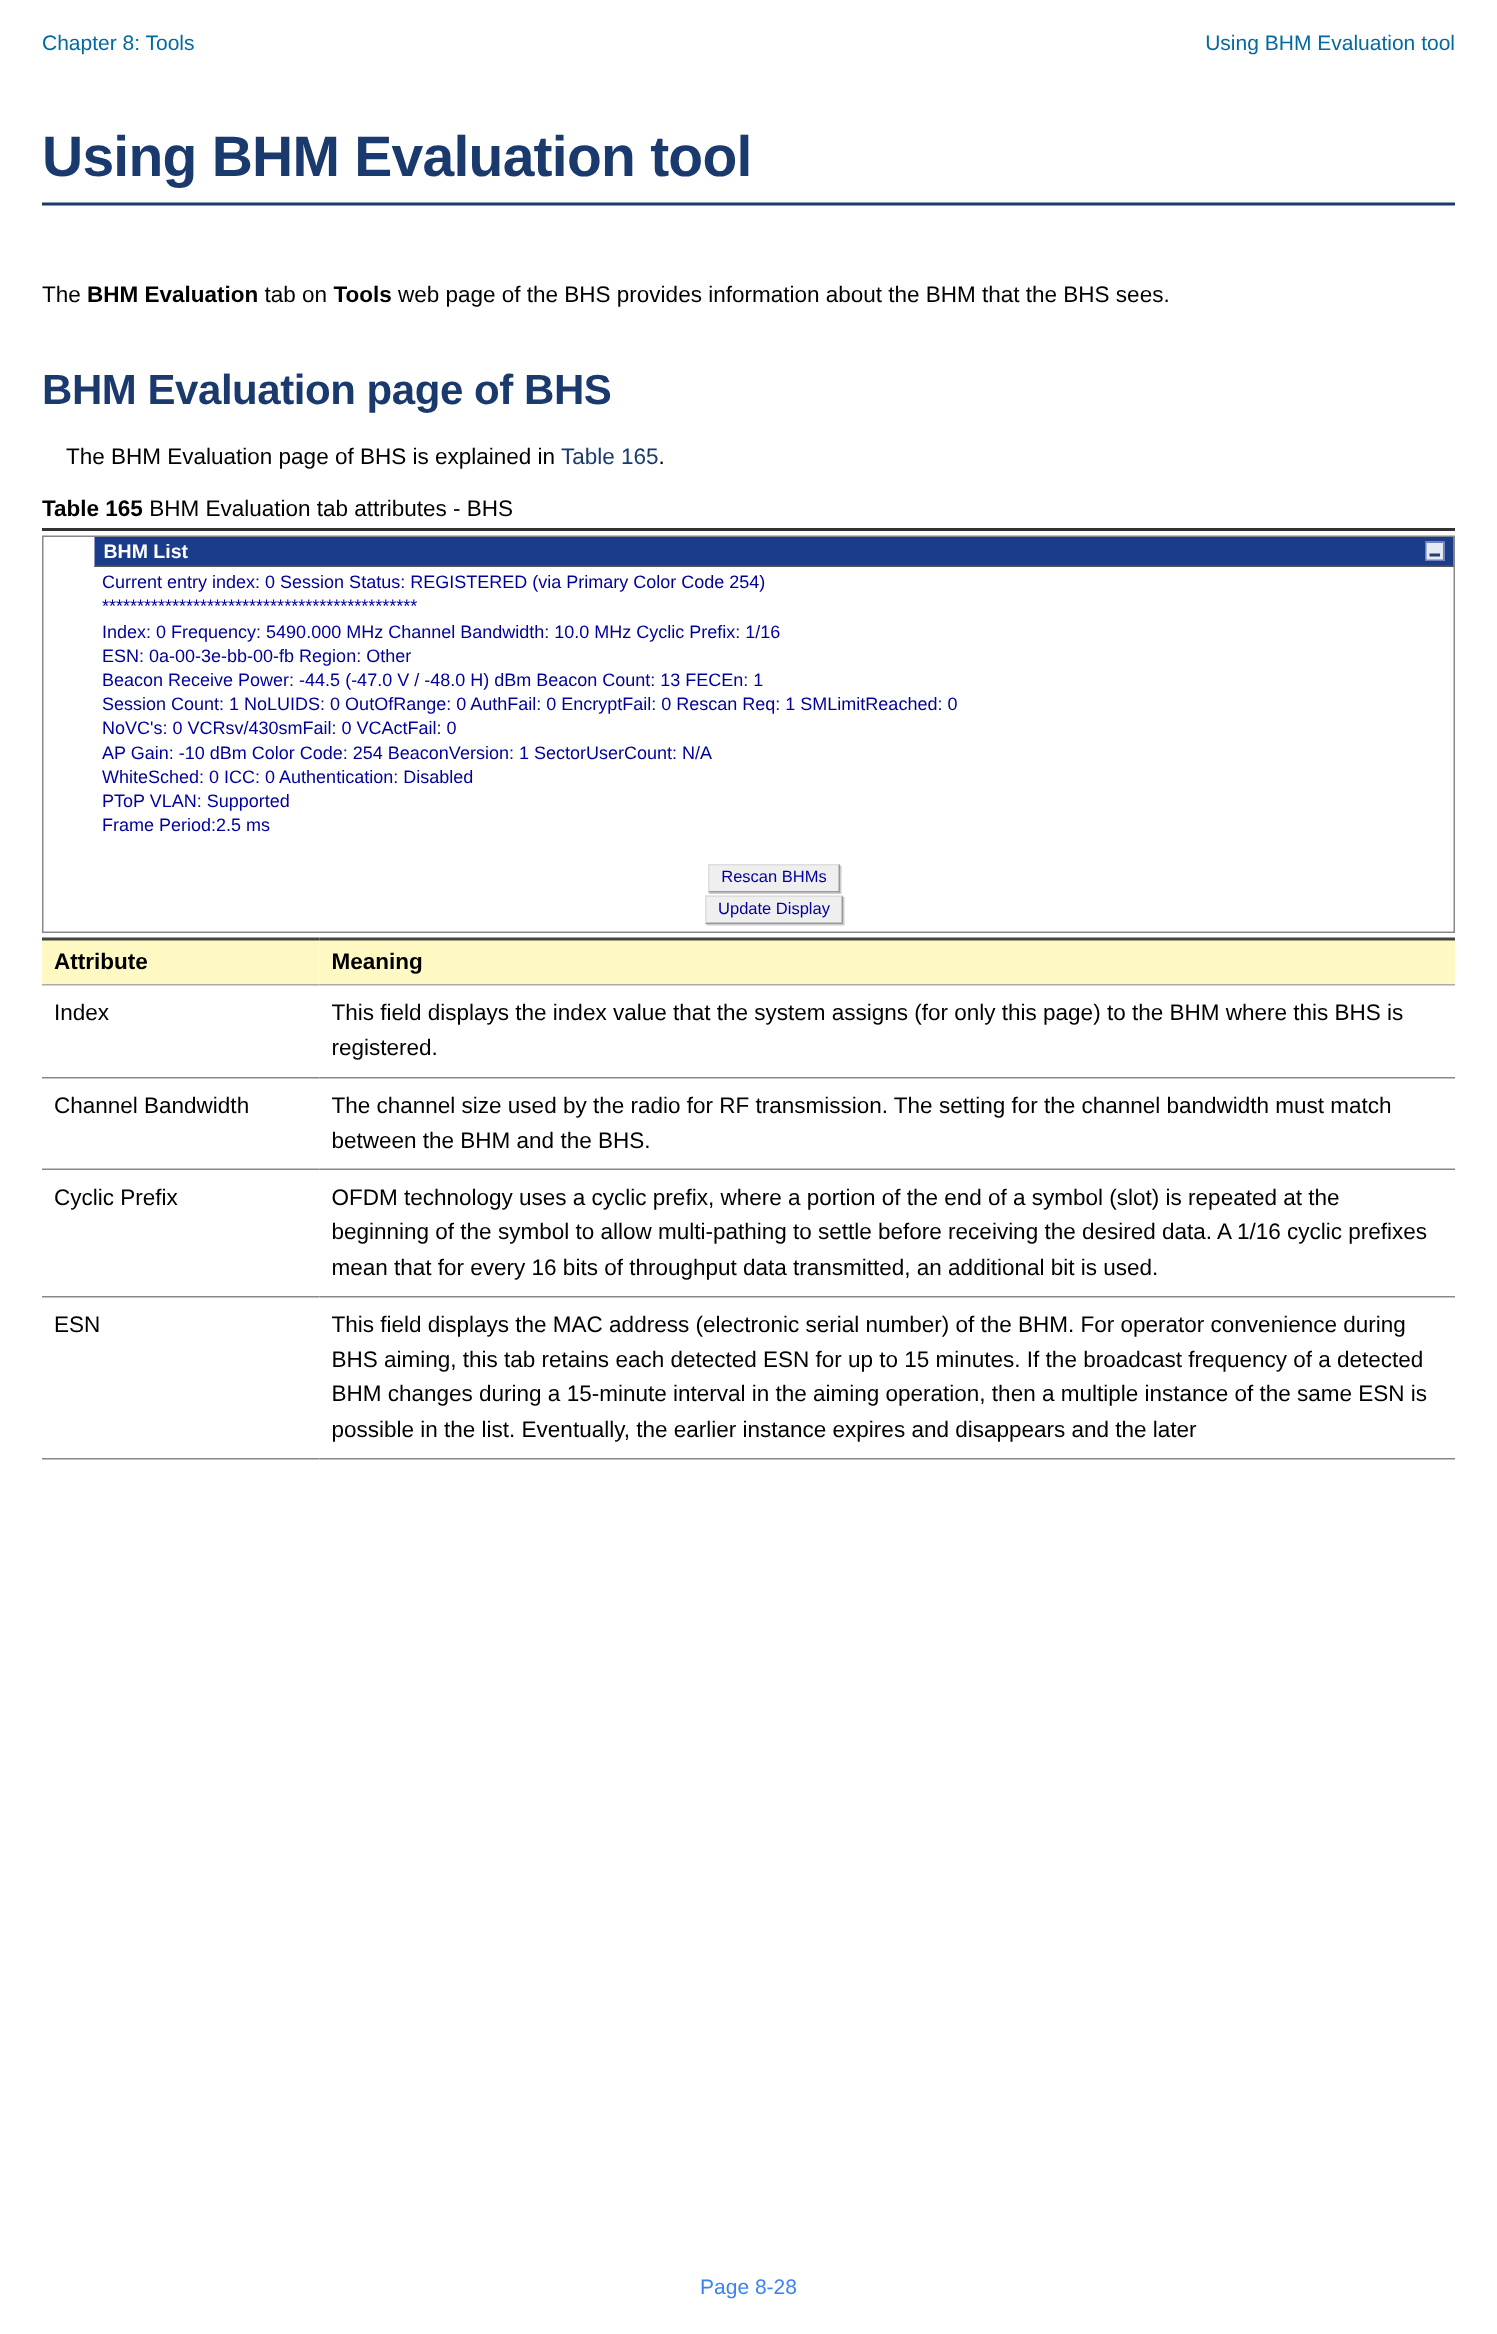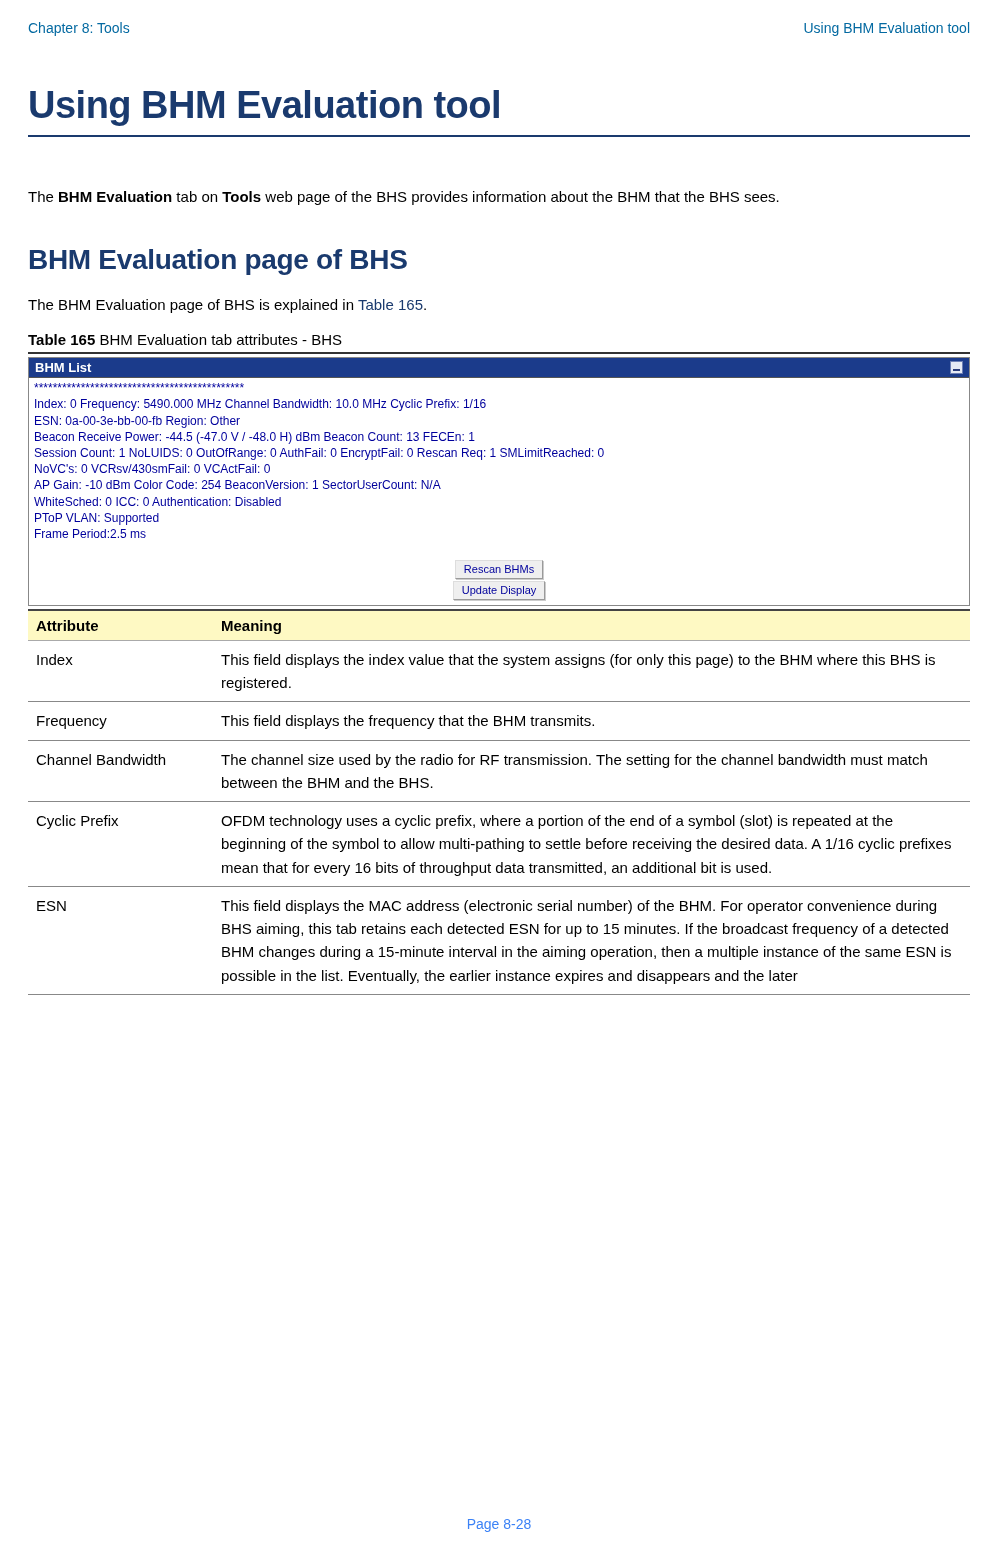--- a/index.html
+++ b/index.html
@@ -46,36 +46,38 @@
     font-stretch: condensed;
     font-weight: bold;
     font-size: 28px;
     color: #1a3a6e;
     margin: 0 0 20px 0;
     letter-spacing: -0.3px;
   }
   .explain-text {
     font-size: 15px;
     margin-bottom: 18px;
+    margin-left: 16px;
   }
   .table-link { color: #1a3a6e; }
   .table-caption {
     font-size: 15px;
     margin-bottom: 4px;
   }
   .table-caption b { font-weight: bold; }
   .hr-dark { border: none; border-top: 2px solid #333; margin: 2px 0 0 0; }
 
   
   .bhm-panel {
     border: 1px solid #888;
     font-family: Tahoma, Arial, sans-serif;
     font-size: 12px;
     background: #fff;
     margin-top: 3px;
+    padding-left: 34px;
   }
   .bhm-titlebar {
     background: #1b3b8b;
     color: #fff;
     font-weight: bold;
     font-size: 13px;
     padding: 2px 6px;
     display: flex;
     justify-content: space-between;
     align-items: center;
@@ -169,20 +171,21 @@
   <b>Table 165</b><span> BHM Evaluation tab attributes - BHS</span>
 </p>
 <hr class="hr-dark">
 
 <div class="bhm-panel">
   <div class="bhm-titlebar">
     <span>BHM List</span>
     <span class="min-btn"></span>
   </div>
   <div class="bhm-body">
+    <div class="bhm-line">Current entry index: 0 Session Status: REGISTERED (via Primary Color Code 254)</div>
     <div class="bhm-line"></div>
     <div class="bhm-line">*********************************************</div>
     <div class="bhm-line">Index: 0 Frequency: 5490.000 MHz  Channel Bandwidth: 10.0 MHz  Cyclic Prefix: 1/16</div>
     <div class="bhm-line">ESN: 0a-00-3e-bb-00-fb Region: Other</div>
     <div class="bhm-line">Beacon Receive Power: -44.5 (-47.0 V / -48.0 H) dBm Beacon Count: 13 FECEn: 1</div>
     <div class="bhm-line">Session Count: 1 NoLUIDS: 0 OutOfRange: 0 AuthFail: 0 EncryptFail: 0 Rescan Req: 1 SMLimitReached: 0</div>
     <div class="bhm-line">NoVC's: 0 VCRsv/430smFail: 0 VCActFail: 0</div>
     <div class="bhm-line">AP Gain: -10 dBm Color Code: 254 BeaconVersion: 1 SectorUserCount: N/A</div>
     <div class="bhm-line">WhiteSched: 0 ICC: 0 Authentication: Disabled</div>
     <div class="bhm-line">PToP VLAN: Supported</div>
@@ -200,24 +203,20 @@
       <th class="col-attr">Attribute</th>
       <th>Meaning</th>
     </tr>
   </thead>
   <tbody>
     <tr>
       <td>Index</td>
       <td>This field displays the index value that the system assigns (for only this page) to the BHM where this BHS is registered.</td>
     </tr>
     <tr>
-      <td>Frequency</td>
-      <td>This field displays the frequency that the BHM transmits.</td>
-    </tr>
-    <tr>
       <td>Channel Bandwidth</td>
       <td>The channel size used by the radio for RF transmission. The setting for the channel bandwidth must match between the BHM and the BHS.</td>
     </tr>
     <tr>
       <td>Cyclic Prefix</td>
       <td>OFDM technology uses a cyclic prefix, where a portion of the end of a symbol (slot) is repeated at the beginning of the symbol to allow multi-pathing to settle before receiving the desired data. A 1/16 cyclic prefixes mean that for every 16 bits of throughput data transmitted, an additional bit is used.</td>
     </tr>
     <tr>
       <td>ESN</td>
       <td>This field displays the MAC address (electronic serial number) of the BHM. For operator convenience during BHS aiming, this tab retains each detected ESN for up to 15 minutes. If the broadcast frequency of a detected BHM changes during a 15-minute interval in the aiming operation, then a multiple instance of the same ESN is possible in the list. Eventually, the earlier instance expires and disappears and the later</td>

